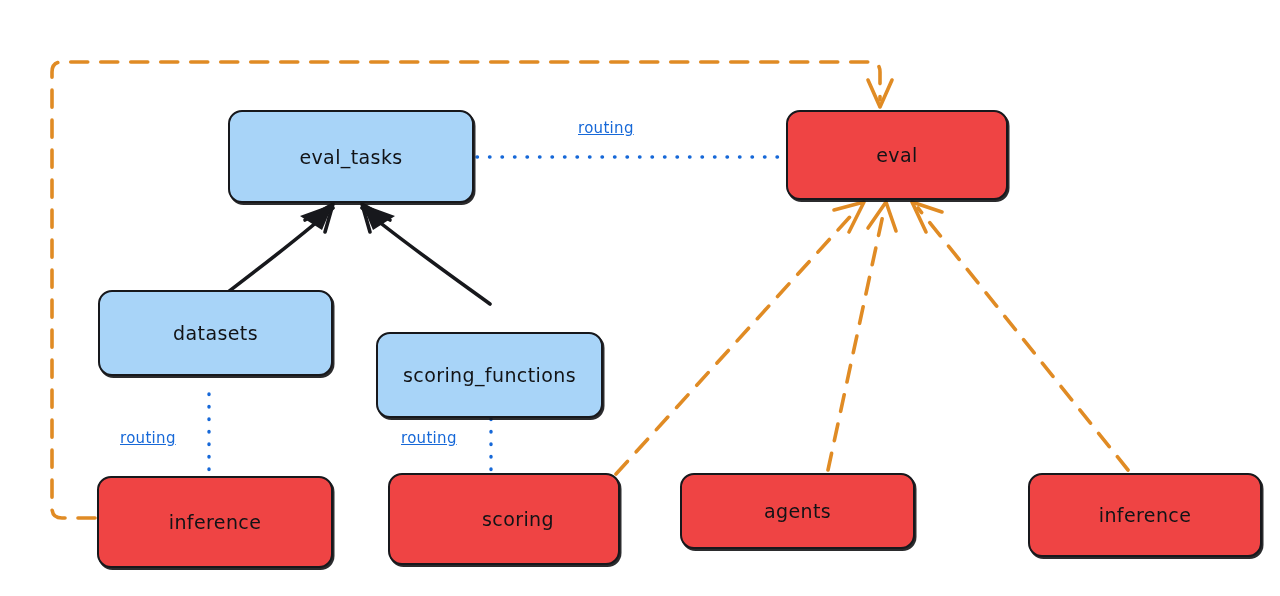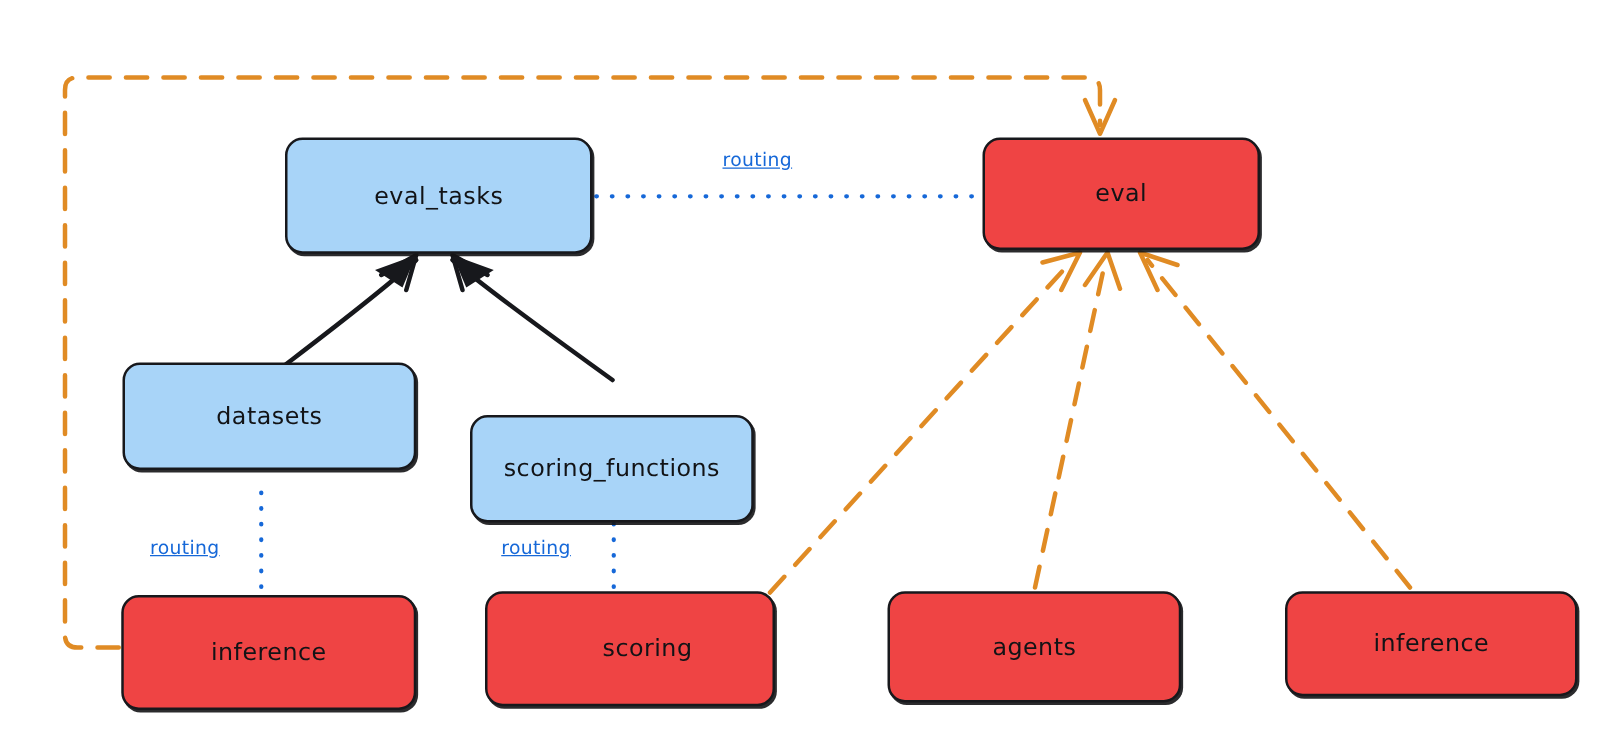--- a/index.html
+++ b/index.html
@@ -126,21 +126,21 @@
   </div>
 
   <div class="node green" style="left:97px; top:476px; width:236px; height:92px;">
     <span class="node-label">inference</span>
   </div>
 
   <div class="node green" style="left:388px; top:473px; width:232px; height:92px;padding-left:28px;">
     <span class="node-label">scoring</span>
   </div>
 
-  <div class="node green" style="left:710px; top:473px; width:235px; height:89px;">
+  <div class="node green" style="left:680px; top:473px; width:235px; height:76px;">
     <span class="node-label">agents</span>
   </div>
 
   <div class="node green" style="left:1028px; top:473px; width:234px; height:84px;">
     <span class="node-label">inference</span>
   </div>
 
   <div class="edge-label" style="left:575px; top:119px;">routing</div>
 
   <div class="edge-label" style="left:117px; top:429px;">routing</div>

